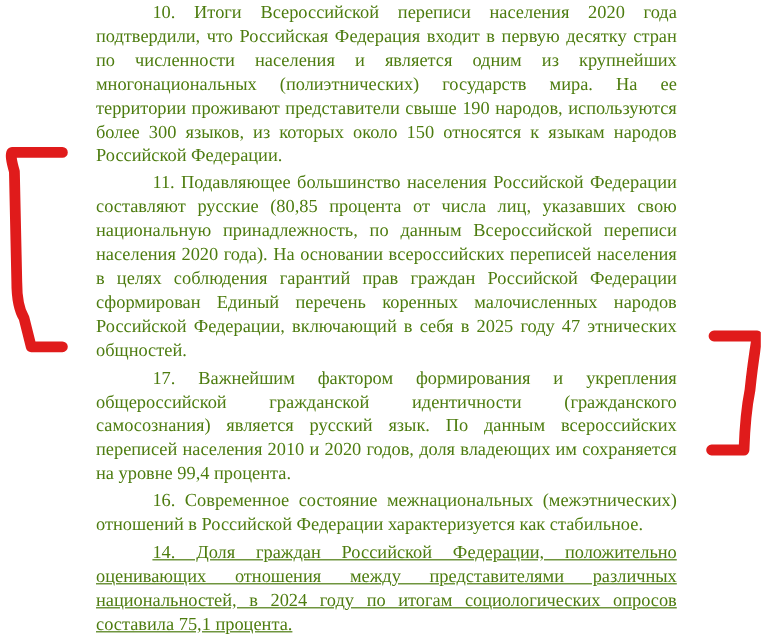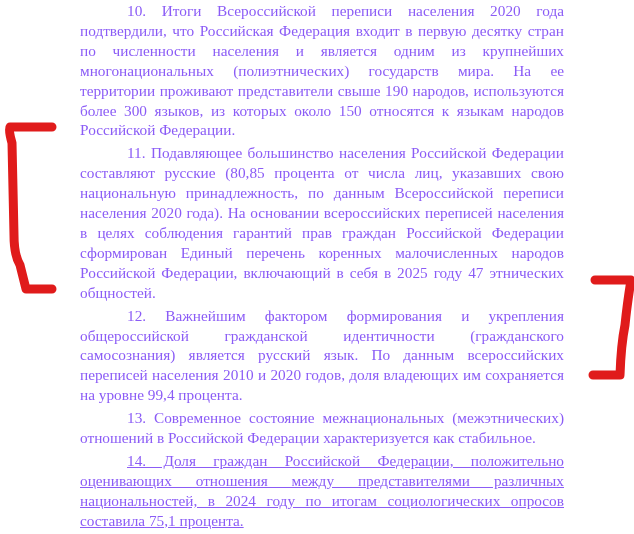--- a/index.html
+++ b/index.html
@@ -1,35 +1,35 @@
 <!DOCTYPE html>
 <html><head>
   <meta charset="utf-8">
   <style>
     html, body { margin: 0; padding: 0; background: #ffffff; }
     body { width: 634px; height: 534px; position: relative; overflow: hidden; }
     .page {
       position: absolute; left: 80px; top: 0; width: 484px;
       font-family: "Liberation Serif", "DejaVu Serif", serif;
-      font-size: 15.3px; line-height: 19.9px; color: #8b5cf6;
+      font-size: 15.3px; line-height: 19.9px; color: #4d7c0f;
     }
     .para {
       margin: 0; text-align: justify; text-indent: 47px;
       hyphens: none;
     }
     .bracket { position: absolute; }
   </style>
 </head>
 <body>
 
 <div class="page">
   <p class="para" style="margin-top:1px;">10. Итоги Всероссийской переписи населения 2020 года подтвердили, что Российская Федерация входит в первую десятку стран по численности населения и является одним из крупнейших многонациональных (полиэтнических) государств мира. На ее территории проживают представители свыше 190 народов, используются более 300 языков, из которых около 150 относятся к языкам народов Российской Федерации.</p>
   <p class="para" style="margin-top:3px;">11. Подавляющее большинство населения Российской Федерации составляют русские (80,85 процента от числа лиц, указавших свою национальную принадлежность, по данным Всероссийской переписи населения 2020 года). На основании всероссийских переписей населения в целях соблюдения гарантий прав граждан Российской Федерации сформирован Единый перечень коренных малочисленных народов Российской Федерации, включающий в себя в 2025 году 47 этнических общностей.</p>
-  <p class="para" style="margin-top:3px;">12. Важнейшим фактором формирования и укрепления общероссийской гражданской идентичности (гражданского самосознания) является русский язык. По данным всероссийских переписей населения 2010 и 2020 годов, доля владеющих им сохраняется на уровне 99,4 процента.</p>
-  <p class="para" style="margin-top:3px;">13. Современное состояние межнациональных (межэтнических) отношений в Российской Федерации характеризуется как стабильное.</p>
+  <p class="para" style="margin-top:3px;">17. Важнейшим фактором формирования и укрепления общероссийской гражданской идентичности (гражданского самосознания) является русский язык. По данным всероссийских переписей населения 2010 и 2020 годов, доля владеющих им сохраняется на уровне 99,4 процента.</p>
+  <p class="para" style="margin-top:3px;">16. Современное состояние межнациональных (межэтнических) отношений в Российской Федерации характеризуется как стабильное.</p>
   <p class="para" style="margin-top:3px;text-decoration:underline;">14. Доля граждан Российской Федерации, положительно оценивающих отношения между представителями различных национальностей, в 2024 году по итогам социологических опросов составила 75,1 процента.</p>
 </div>
 
 <svg class="bracket" style="left:0;top:115px;" width="70" height="185" viewBox="0 0 70 185">
   <path d="M52 12 L10 12 Q8 14 12 28 L14 120 Q14 140 20 150 L26 174 L52 174" fill="none" stroke="#e01b1b" stroke-width="9" stroke-linecap="round" stroke-linejoin="round"></path>
 </svg>
 
 <svg class="bracket" style="left:575px;top:265px;" width="59" height="125" viewBox="0 0 59 125">
   <path d="M20 15 L56 15 Q52 40 50 60 Q46 80 45 110 L18 110" fill="none" stroke="#e01b1b" stroke-width="9" stroke-linecap="round" stroke-linejoin="round"></path>
 </svg>

